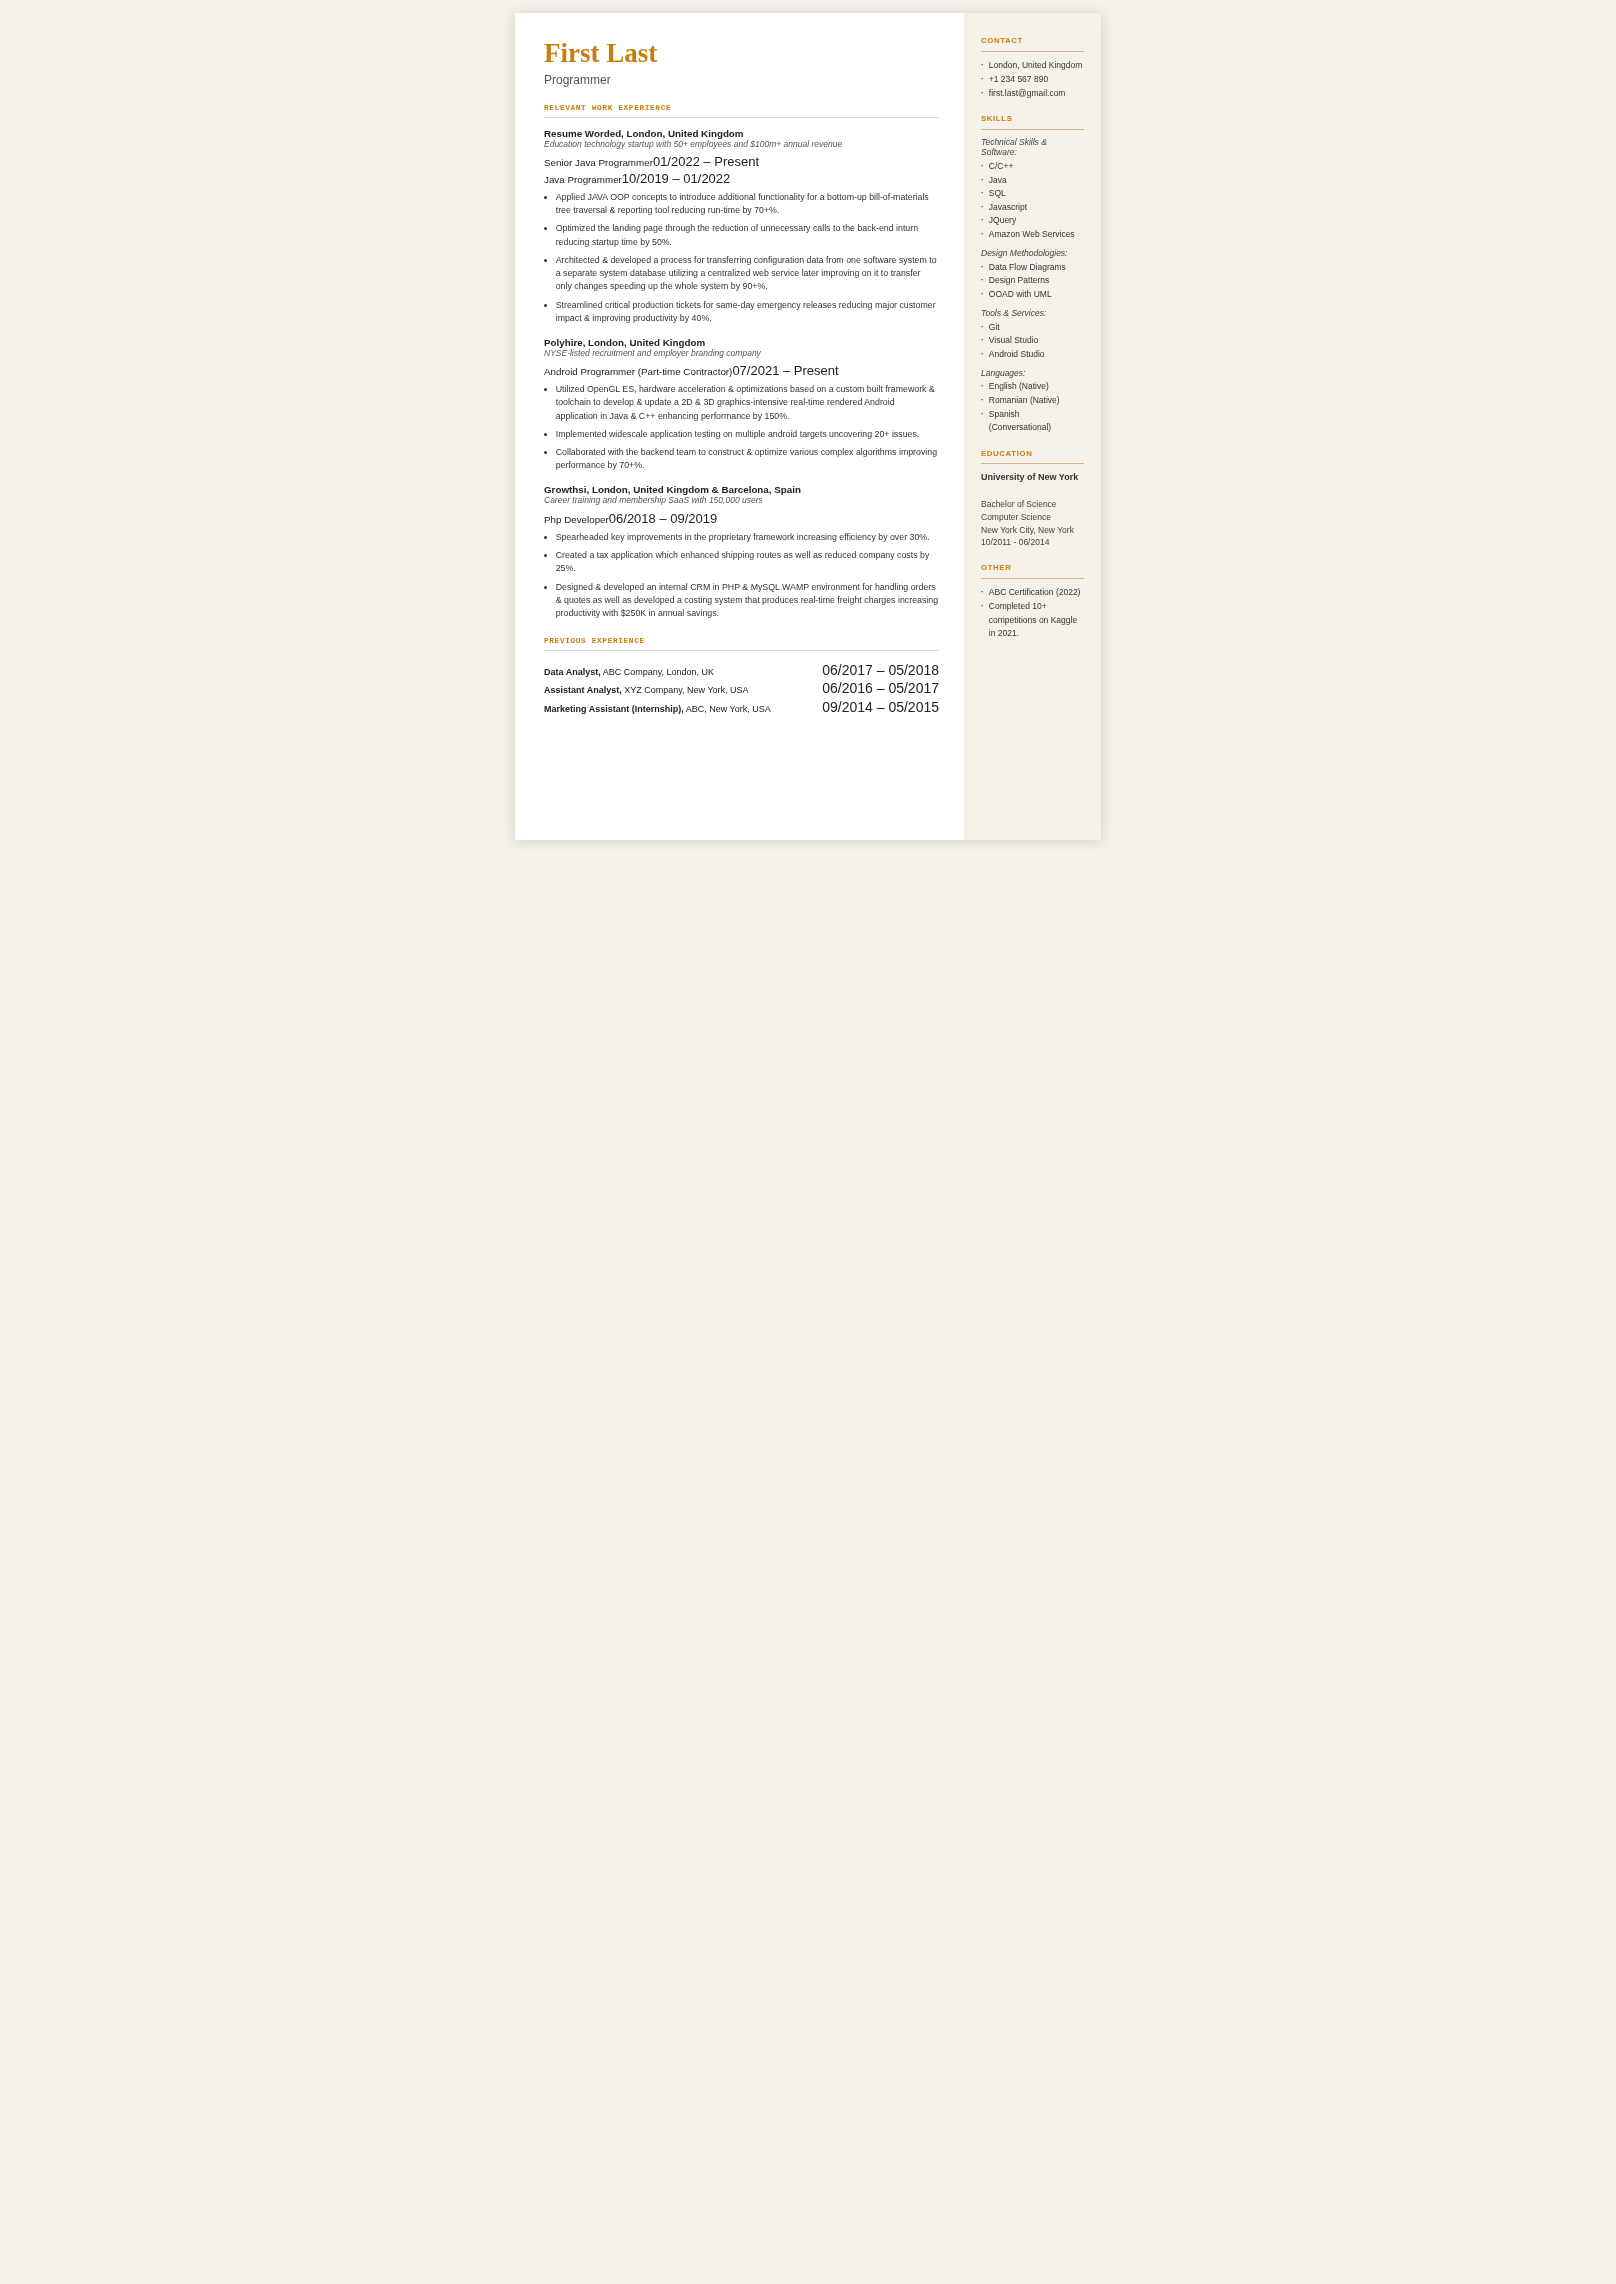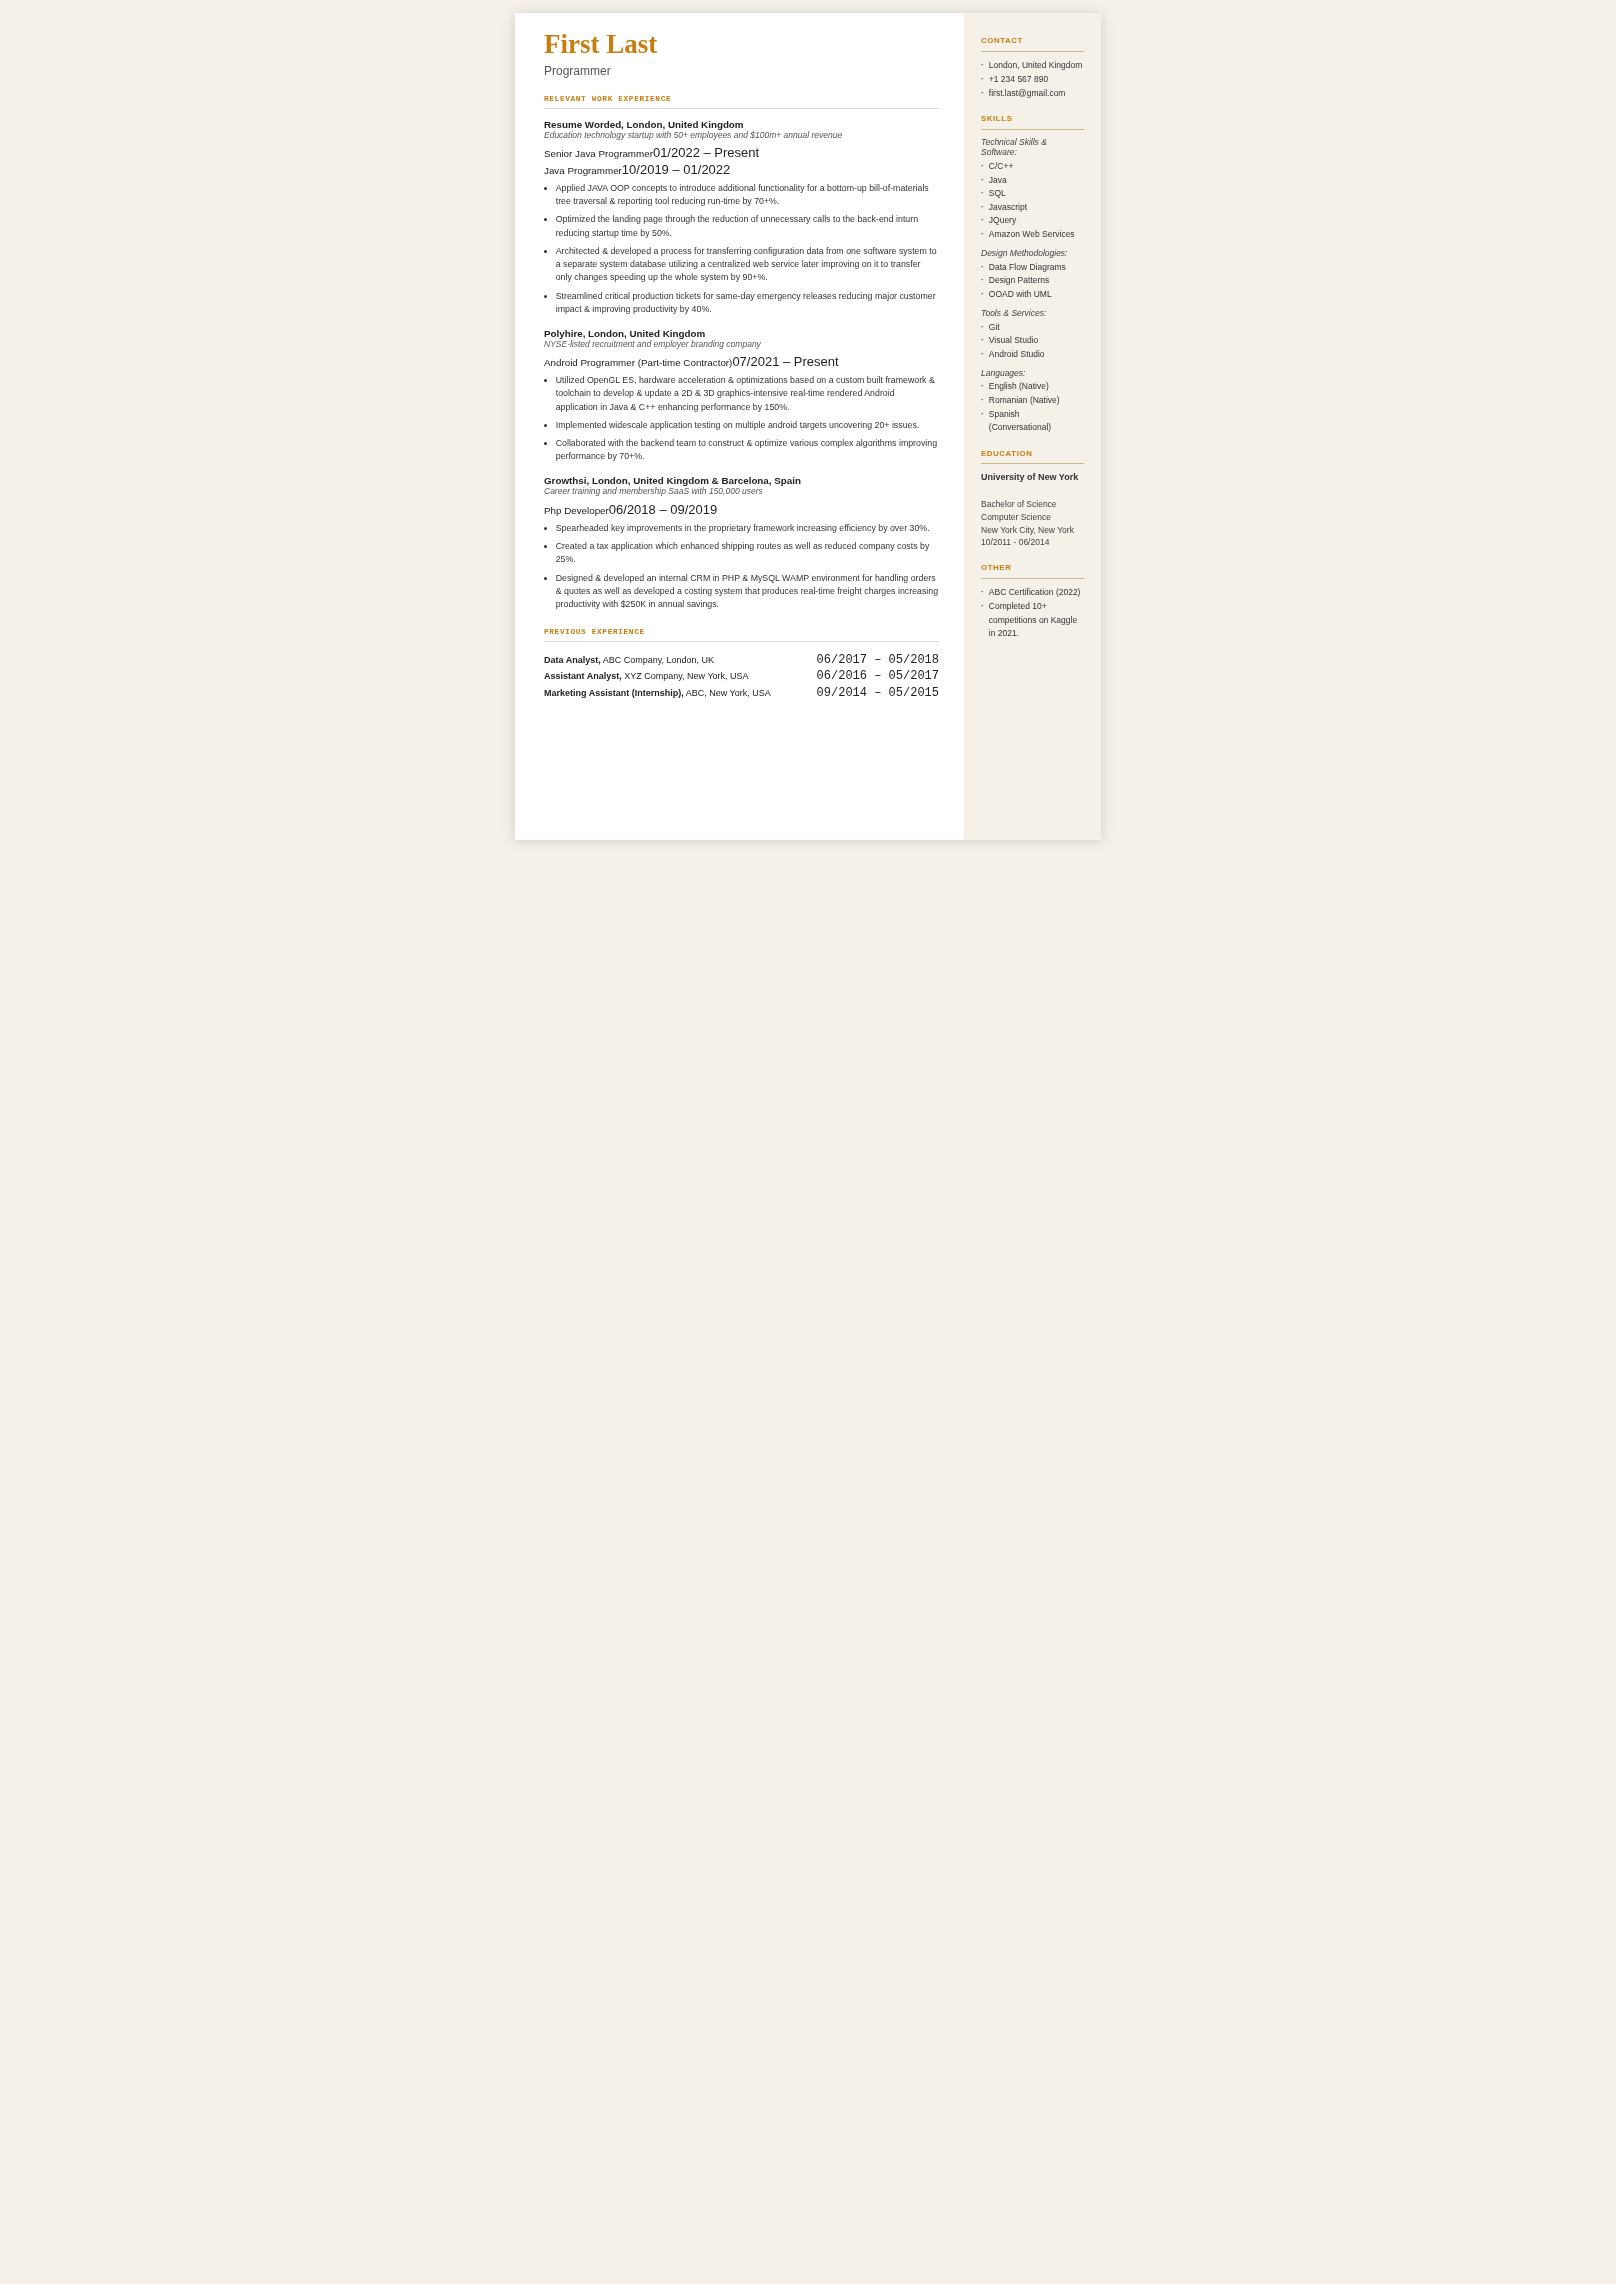--- a/index.html
+++ b/index.html
@@ -15,21 +15,21 @@
     .page {
       width: 586px;
       min-height: 827px;
       background: white;
       display: flex;
       box-shadow: 0 1.3px 13px rgba(0,0,0,0.15);
     }
     
     .left-col {
       flex: 1;
-      padding: 17px 25px 26px 29px;
+      padding: 26px 25px 26px 29px;
       background: white;
     }
     .name {
       font-size: 27px;
       font-weight: bold;
       color: #c87e0e;
       font-family: 'Georgia', serif;
       line-height: 1.1;
       margin-bottom: 3.9px;
     }
@@ -107,22 +107,22 @@
       align-items: baseline;
       margin-bottom: 2.6px;
       gap: 13px;
     }
     .prev-exp-title {
       font-size: 9px;
       font-family: Arial, sans-serif;
       color: #222;
     }
     .prev-exp-dates {
-      font-size: 12px;
-      font-family: Liberation Mono, monospace;
+      font-size: 14px;
+      font-family: Liberation Sans, sans-serif;
       color: #222;
       white-space: nowrap;
     }
 
     
     .right-col {
       width: 137px;
       background: #f5f0e8;
       padding: 23.4px 17px 26px 17px;
     }

